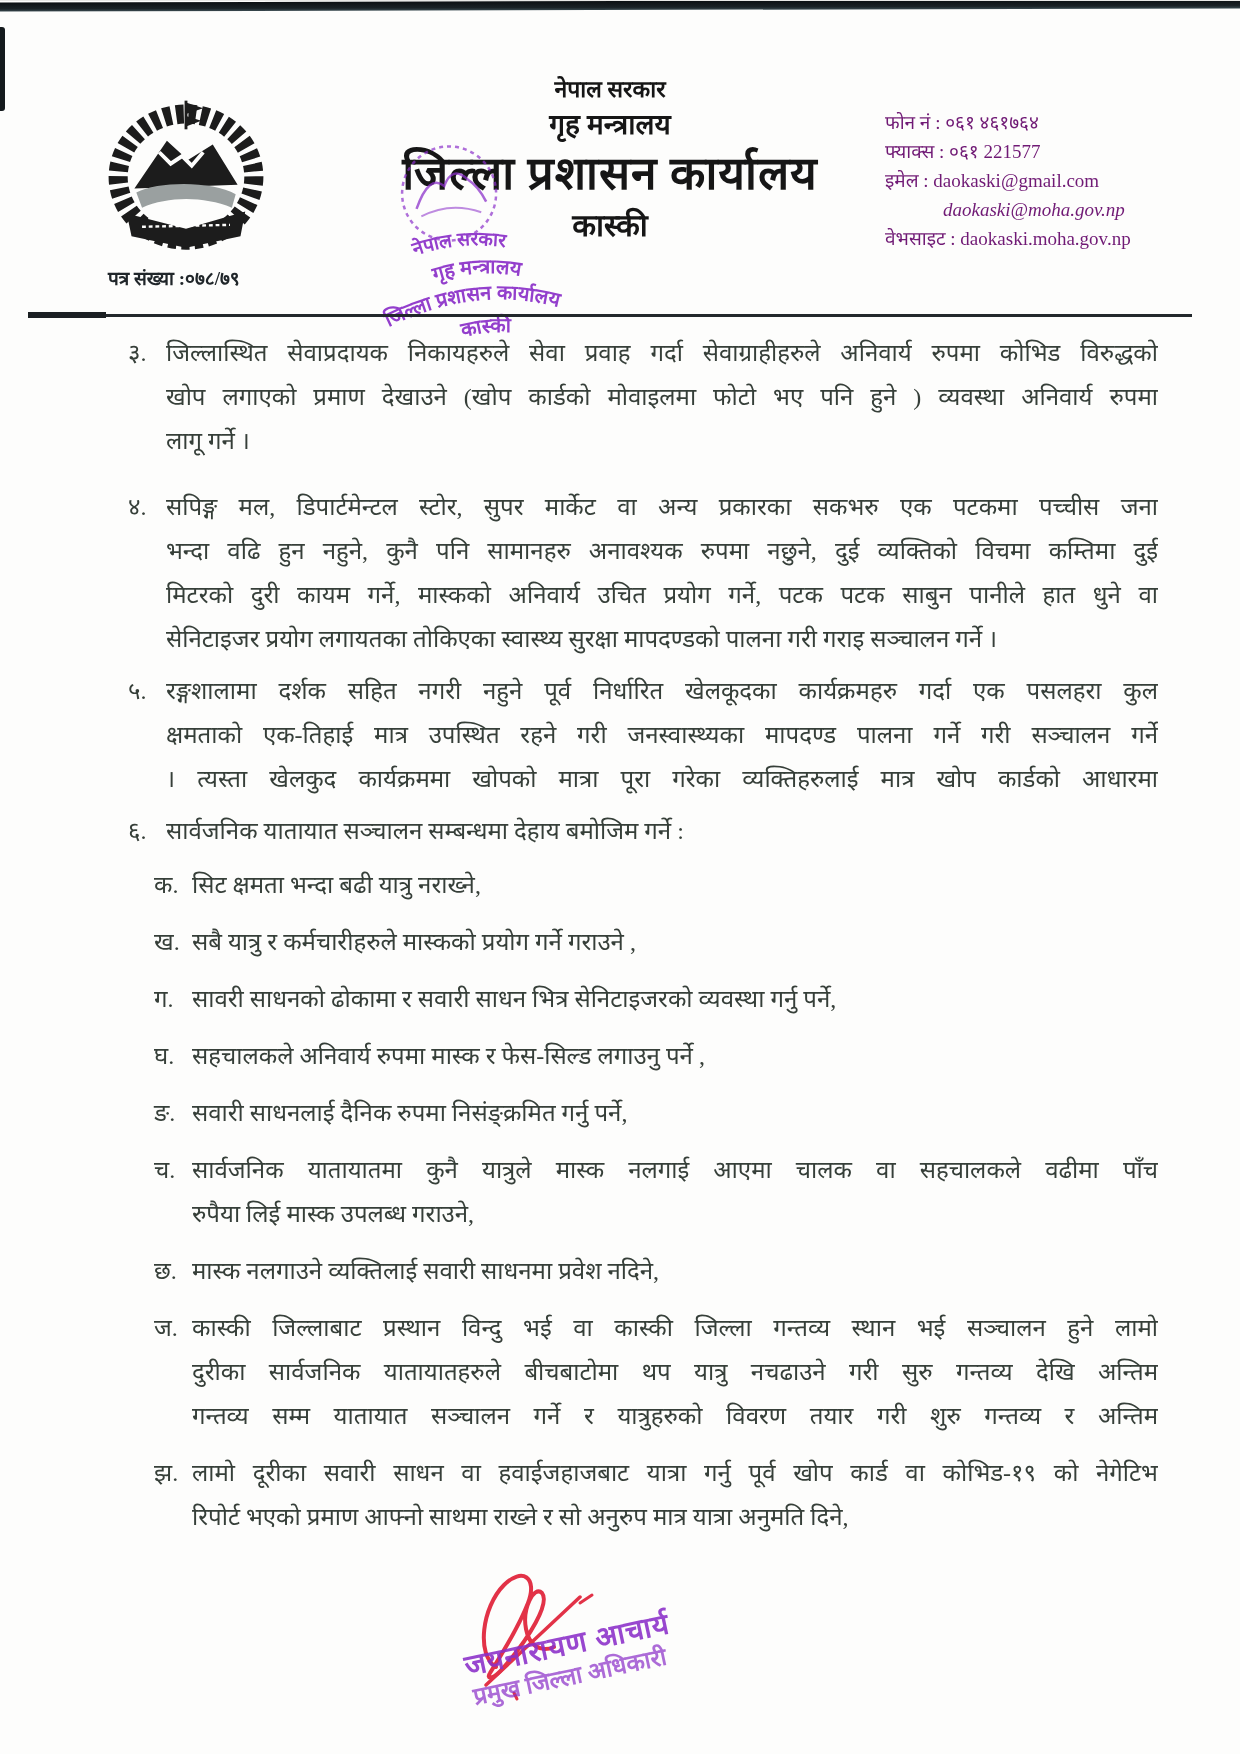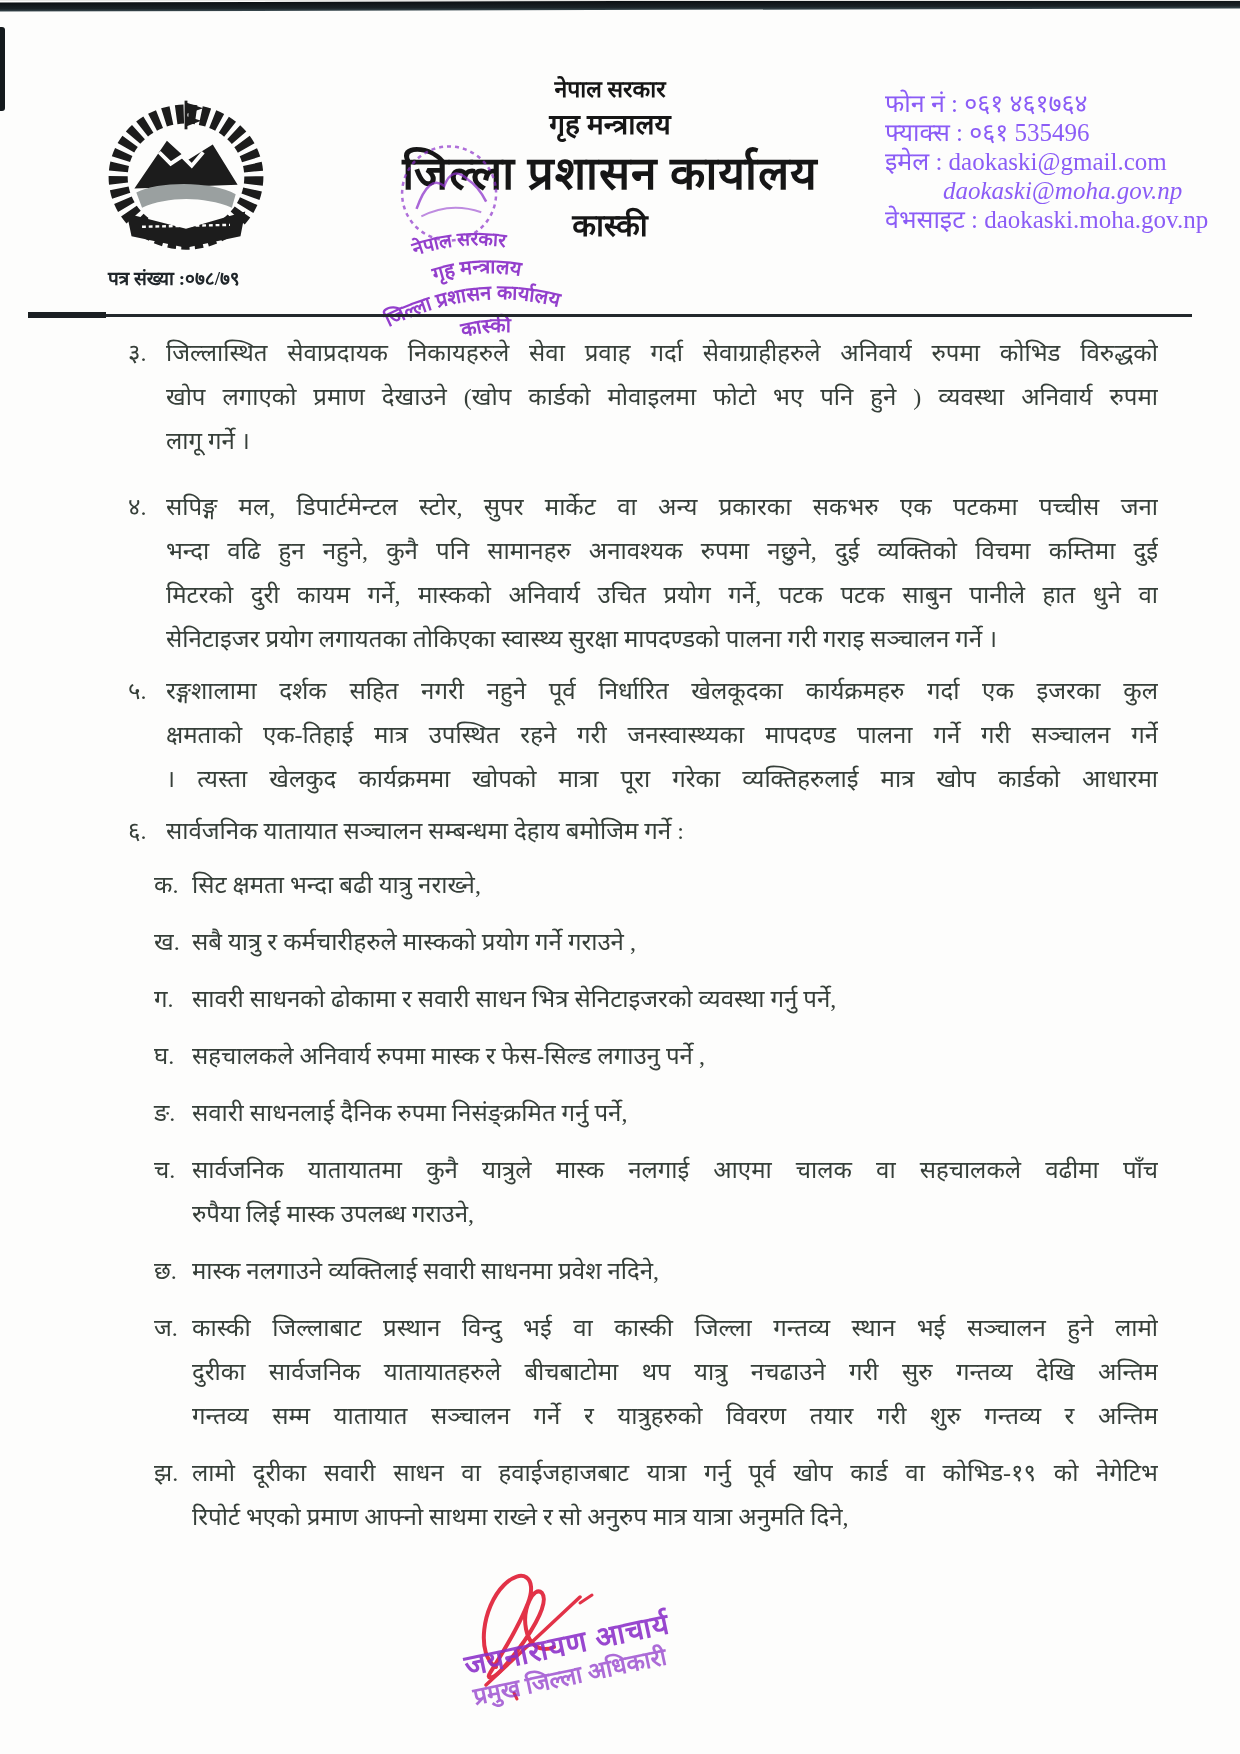--- a/index.html
+++ b/index.html
@@ -14,21 +14,21 @@
     background:linear-gradient(180deg,#0c1013 0%,#1a2226 70%,#3a4a50 100%);
     transform:skewY(-0.15deg);}
   .edge-sliver{position:absolute;left:0;top:26px;width:5px;height:84px;background:#141a1d;border-radius:0 3px 3px 0;}
   
   .emblem{position:absolute;left:100px;top:92px;}
   .head-center{position:absolute;left:330px;top:74px;width:560px;text-align:center;color:#161616;}
   .gov{font-size:23px;font-weight:700;line-height:30px;}
   .ministry{font-size:28px;font-weight:700;line-height:40px;}
   .office{font-size:46px;font-weight:800;line-height:58px;letter-spacing:1px;}
   .district{font-size:31px;font-weight:700;line-height:46px;}
-  .contact{position:absolute;left:885px;top:88px;width:330px;color:#8b5cf6;font-size:25px;line-height:29px;}
+  .contact{position:absolute;left:885px;top:107px;width:330px;color:#701a75;font-size:19px;line-height:29px;}
   .contact .row.indent{padding-left:58px;font-style:italic;}
   .stamp-top{position:absolute;left:350px;top:128px;opacity:.92;pointer-events:none;}
   .letterno{position:absolute;left:108px;top:264px;font-size:19px;font-weight:700;color:#20262a;}
   .rule{position:absolute;left:28px;top:313px;width:1164px;height:3px;background:#23282c;}
   .rule:before{content:"";position:absolute;left:0;top:-2px;width:78px;height:6px;background:#1b2023;}
   
   .bodytext{position:absolute;left:128px;top:330px;width:1030px;font-size:24px;}
   .para{display:flex;}
   .num{flex:0 0 38px;line-height:44px;}
   .ptext{flex:1;min-width:0;}
@@ -89,21 +89,21 @@
       <path d="M74,82 Q104,70 134,84" fill="none" stroke="#8b2fc9" stroke-width="2" opacity=".6"></path>
       <text class="stamp-text" font-size="19"><textPath href="#a1" startOffset="18%">नेपाल सरकार</textPath></text>
       <text class="stamp-text" font-size="20"><textPath href="#a2" startOffset="22%">गृह मन्त्रालय</textPath></text>
       <text class="stamp-text" font-size="20"><textPath href="#a3" startOffset="8%">जिल्ला प्रशासन कार्यालय</textPath></text>
       <text class="stamp-text" font-size="20"><textPath href="#a4" startOffset="24%">कास्की</textPath></text>
     </g>
   </svg>
 
   <div class="contact">
     <div class="row">फोन नं : ०६१ ४६१७६४</div>
-    <div class="row">फ्याक्स : ०६१ 535496</div>
+    <div class="row">फ्याक्स : ०६१ 221577</div>
     <div class="row">इमेल : daokaski@gmail.com</div>
     <div class="row indent">daokaski@moha.gov.np</div>
     <div class="row">वेभसाइट : daokaski.moha.gov.np</div>
   </div>
 
   <div class="letterno">पत्र संख्या :०७८/७९</div>
   <div class="rule"></div>
 
   <div class="bodytext">
 
@@ -122,21 +122,21 @@
         <span class="line">सपिङ्ग मल, डिपार्टमेन्टल स्टोर, सुपर मार्केट वा अन्य प्रकारका सकभरु एक पटकमा पच्चीस जना</span>
         <span class="line">भन्दा वढि हुन नहुने, कुनै पनि सामानहरु अनावश्यक रुपमा नछुने, दुई व्यक्तिको विचमा कम्तिमा दुई</span>
         <span class="line">मिटरको दुरी कायम गर्ने, मास्कको अनिवार्य उचित प्रयोग गर्ने, पटक पटक साबुन पानीले हात धुने वा</span>
         <span class="line last">सेनिटाइजर प्रयोग लगायतका तोकिएका स्वास्थ्य सुरक्षा मापदण्डको पालना गरी गराइ सञ्चालन गर्ने ।</span>
       </span>
     </div>
 
     <div class="para mb-sm">
       <span class="num">५.</span>
       <span class="ptext">
-        <span class="line">रङ्गशालामा दर्शक सहित नगरी नहुने पूर्व निर्धारित खेलकूदका कार्यक्रमहरु गर्दा एक इजरका कुल</span>
+        <span class="line">रङ्गशालामा दर्शक सहित नगरी नहुने पूर्व निर्धारित खेलकूदका कार्यक्रमहरु गर्दा एक पसलहरा कुल</span>
         <span class="line">क्षमताको एक-तिहाई मात्र उपस्थित रहने गरी जनस्वास्थ्यका मापदण्ड पालना गर्ने गरी सञ्चालन गर्ने</span>
         <span class="line">। त्यस्ता खेलकुद कार्यक्रममा खोपको मात्रा पूरा गरेका व्यक्तिहरुलाई मात्र खोप कार्डको आधारमा</span>
       </span>
     </div>
 
     <div class="para mb-head">
       <span class="num">६.</span>
       <span class="ptext">
         <span class="line last">सार्वजनिक यातायात सञ्चालन सम्बन्धमा देहाय बमोजिम गर्ने :</span>
       </span>

